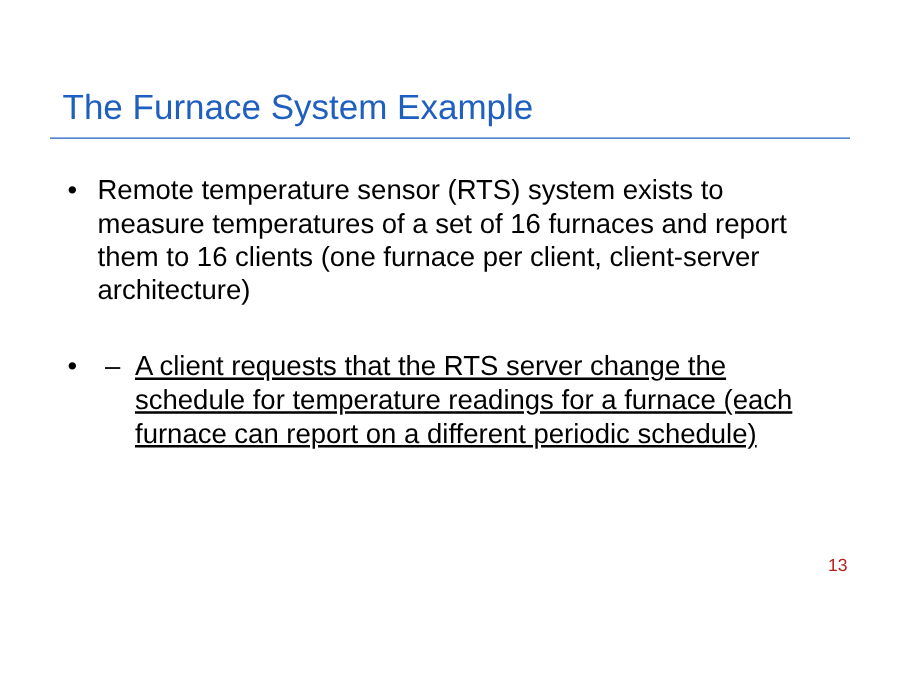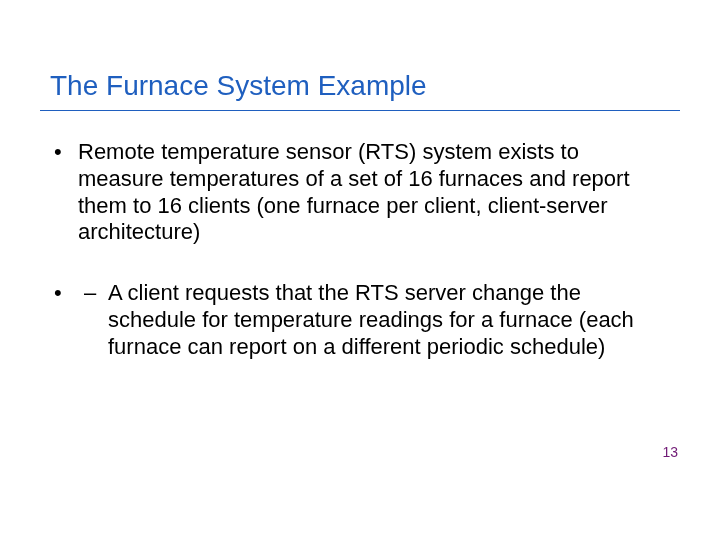--- a/index.html
+++ b/index.html
@@ -48,33 +48,34 @@
   ul.level2 {
     list-style: none;
     margin: 2px 0 0 0;
     padding: 0 0 0 0;
     font-size: 22px;
   }
   ul.level2 > li {
     position: relative;
     padding-left: 30px;
     margin-top: 2px;
+    text-decoration: underline;
   }
   ul.level2 > li::before {
     content: "–";
     position: absolute;
     left: 6px;
     top: 0;
   }
   .page-number {
     position: absolute;
     right: 42px;
     bottom: 36px;
     font-size: 14px;
-    color: #701a75;
+    color: #b91c1c;
   }
 </style>
 </head>
 <body>
 
 <div class="slide">
   <div class="title">The Furnace System Example</div>
 
   <ul class="level1">
     <li>

